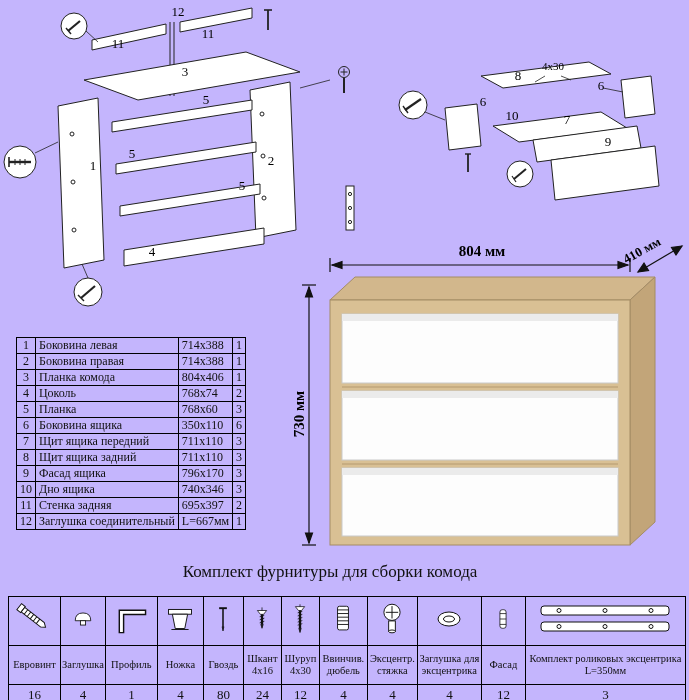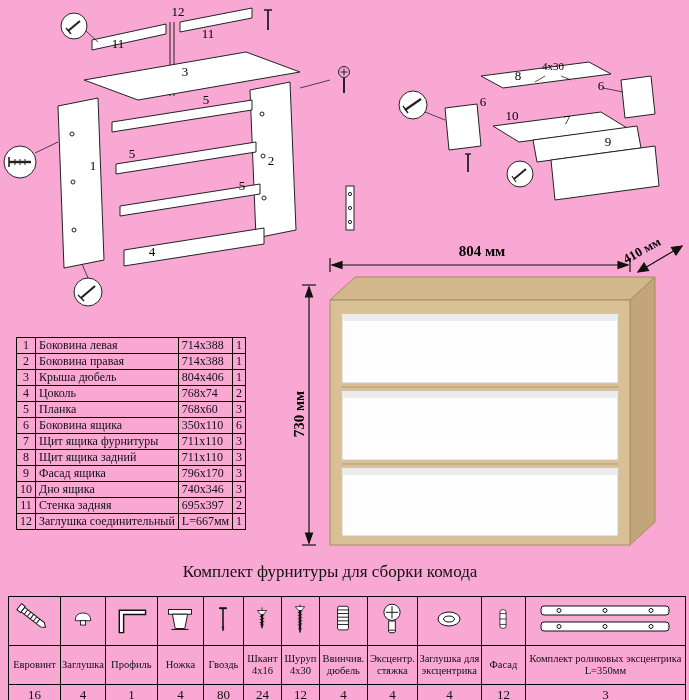--- a/index.html
+++ b/index.html
@@ -1,16 +1,16 @@
 <!DOCTYPE html>
 <html><head>
 <meta charset="utf-8">
 <style>
   html,body{margin:0;padding:0;background:#888;}
-  .page{position:relative;width:689px;height:700px;background:#f9a8d4;overflow:hidden;
+  .page{position:relative;width:689px;height:700px;background:#c4b5fd;overflow:hidden;
         font-family:"Liberation Serif",serif;color:#111;}
   .abs{position:absolute;}
   
   table{border-collapse:collapse;}
   .parts{position:absolute;left:16px;top:337px;}
   .parts td{border:1px solid #000;font-size:12px;line-height:1.05;height:15px;padding:0 3px;white-space:nowrap;}
   .parts td.c{text-align:center;}
   
   .kit-title{position:absolute;left:0;top:562px;width:660px;text-align:center;font-size:17px;}
   
@@ -195,21 +195,21 @@
           <td class="c">1</td>
         </tr>
       <tr>
           <td class="c">2</td>
           <td>Боковина правая</td>
           <td>714х388</td>
           <td class="c">1</td>
         </tr>
       <tr>
           <td class="c">3</td>
-          <td>Крыша дюбель</td>
+          <td>Планка комода</td>
           <td>804х406</td>
           <td class="c">1</td>
         </tr>
       <tr>
           <td class="c">4</td>
           <td>Цоколь</td>
           <td>768х74</td>
           <td class="c">2</td>
         </tr>
       <tr>
@@ -219,21 +219,21 @@
           <td class="c">3</td>
         </tr>
       <tr>
           <td class="c">6</td>
           <td>Боковина ящика</td>
           <td>350х110</td>
           <td class="c">6</td>
         </tr>
       <tr>
           <td class="c">7</td>
-          <td>Щит ящика фурнитуры</td>
+          <td>Щит ящика передний</td>
           <td>711х110</td>
           <td class="c">3</td>
         </tr>
       <tr>
           <td class="c">8</td>
           <td>Щит ящика задний</td>
           <td>711х110</td>
           <td class="c">3</td>
         </tr>
       <tr>

